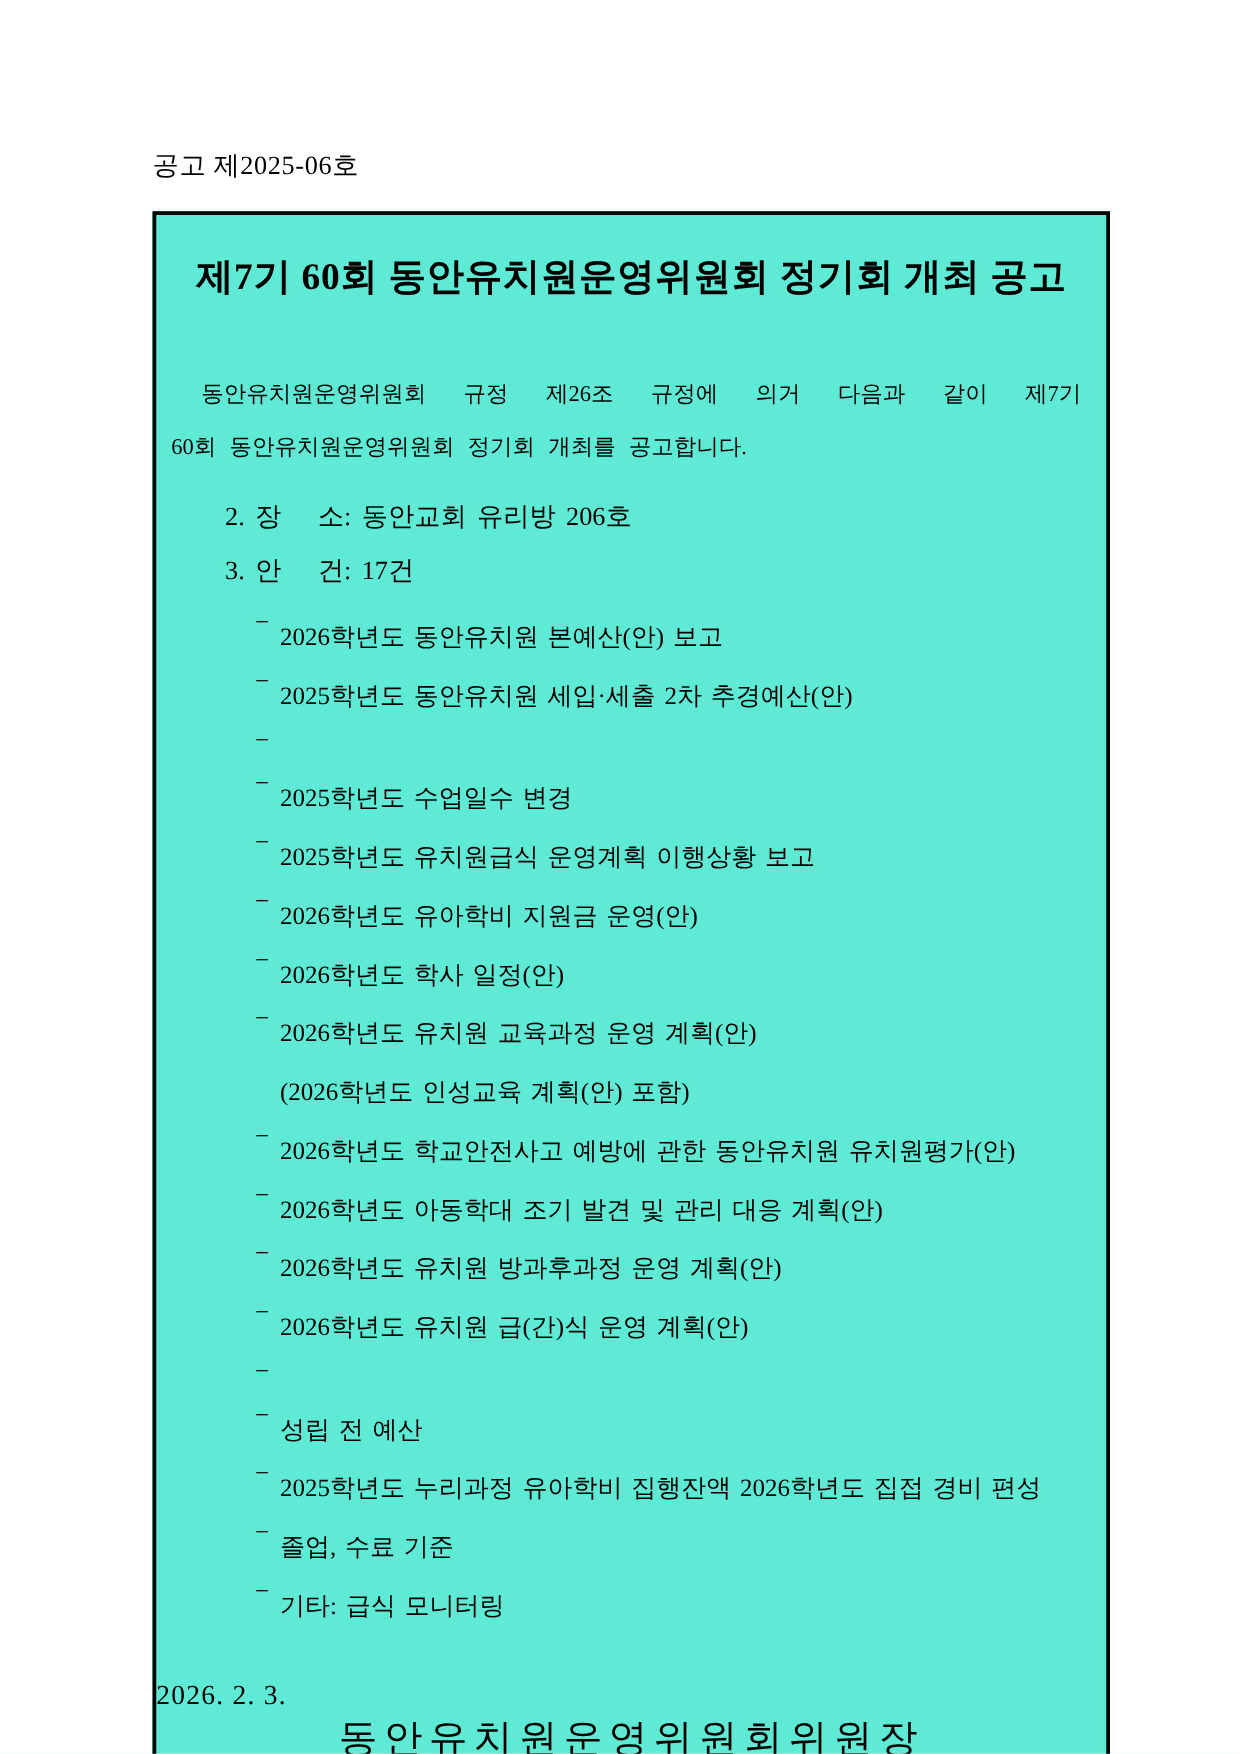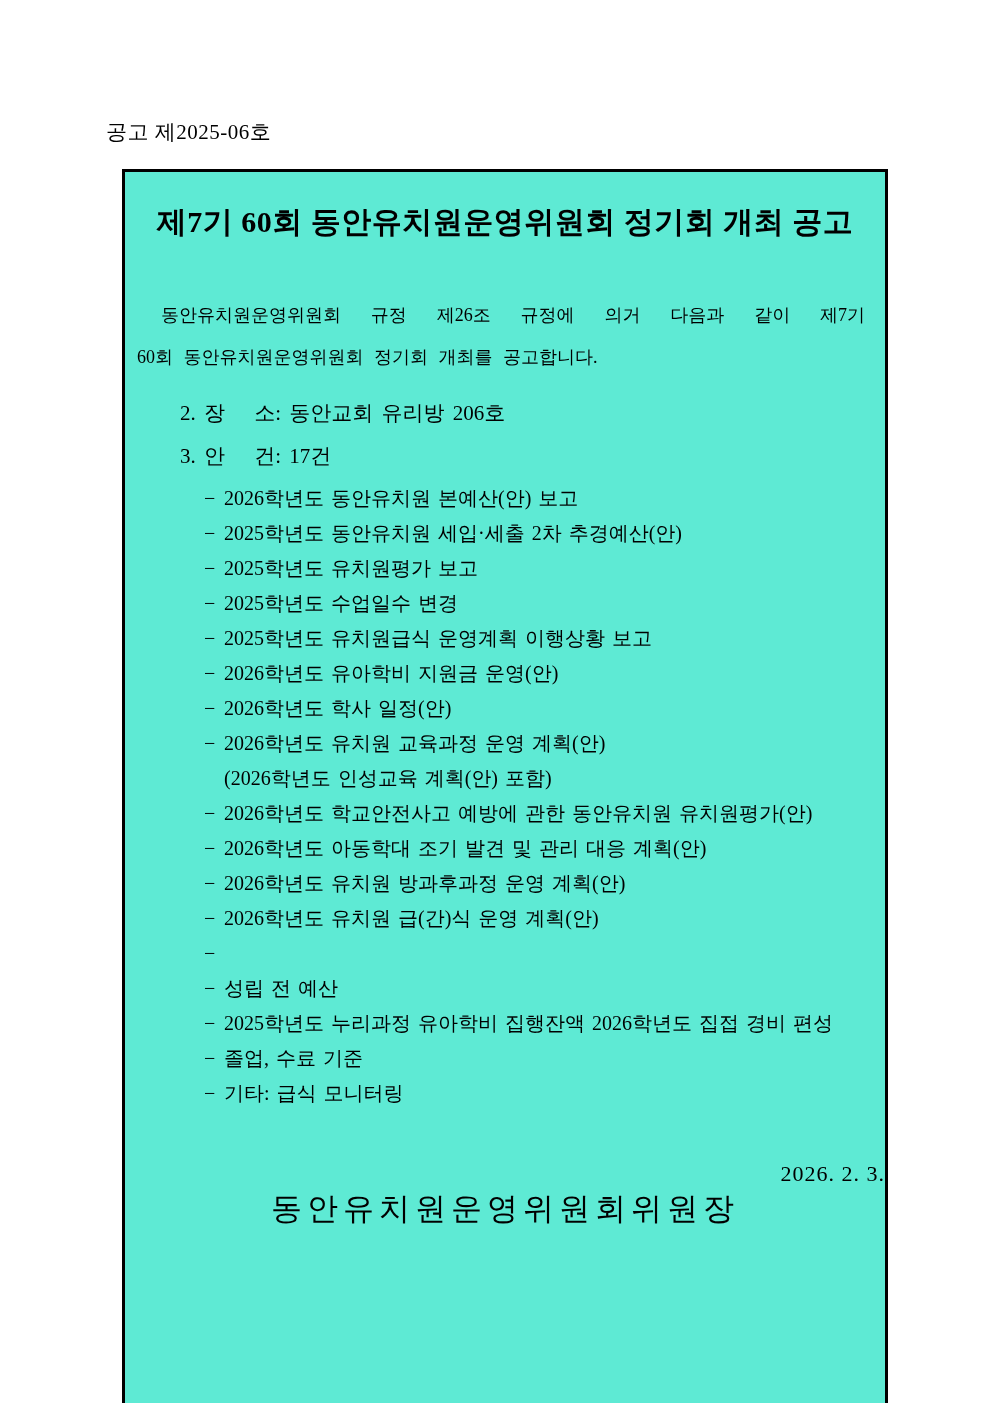--- a/index.html
+++ b/index.html
@@ -7,21 +7,21 @@
   body {
     width: 992px;
     height: 1403px;
     position: relative;
     font-family: "Liberation Serif", "DejaVu Serif", serif;
     color: #000000;
     overflow: hidden;
   }
   .doc-number {
     position: absolute;
-    left: 106px;
+    left: 122px;
     top: 118px;
     font-size: 21px;
     letter-spacing: 0.5px;
     white-space: pre;
   }
   .notice-box {
     position: absolute;
     left: 122px;
     top: 169px;
     width: 766px;
@@ -68,27 +68,27 @@
     display: flex;
     white-space: nowrap;
   }
   .agenda-dash {
     flex: 0 0 20px;
     width: 20px;
   }
   .agenda-text {
     white-space: nowrap;
     word-spacing: 2px;
+    margin-top: 12px;
   }
   .announce-date {
-    margin-top: 50px;
-    text-align: right;
+    margin-top: 40px;
+    text-align: left;
     font-size: 22px;
     letter-spacing: 1px;
-    padding-left: 20px;
   }
   .signature {
     margin-top: 2px;
     text-align: center;
     font-size: 31px;
     font-weight: normal;
     letter-spacing: 5px;
     line-height: 40px;
   }
 </style>
@@ -112,21 +112,20 @@
       <div class="agenda-row">
         <span class="agenda-dash">−</span>
         <span class="agenda-text">2026학년도 동안유치원 본예산(안) 보고</span>
       </div>
       <div class="agenda-row">
         <span class="agenda-dash">−</span>
         <span class="agenda-text">2025학년도 동안유치원 세입·세출 2차 추경예산(안)</span>
       </div>
       <div class="agenda-row">
         <span class="agenda-dash">−</span>
-        <span class="agenda-text">2025학년도 유치원평가 보고</span>
       </div>
       <div class="agenda-row">
         <span class="agenda-dash">−</span>
         <span class="agenda-text">2025학년도 수업일수 변경</span>
       </div>
       <div class="agenda-row">
         <span class="agenda-dash">−</span>
         <span class="agenda-text">2025학년도 유치원급식 운영계획 이행상황 보고</span>
       </div>
       <div class="agenda-row">

